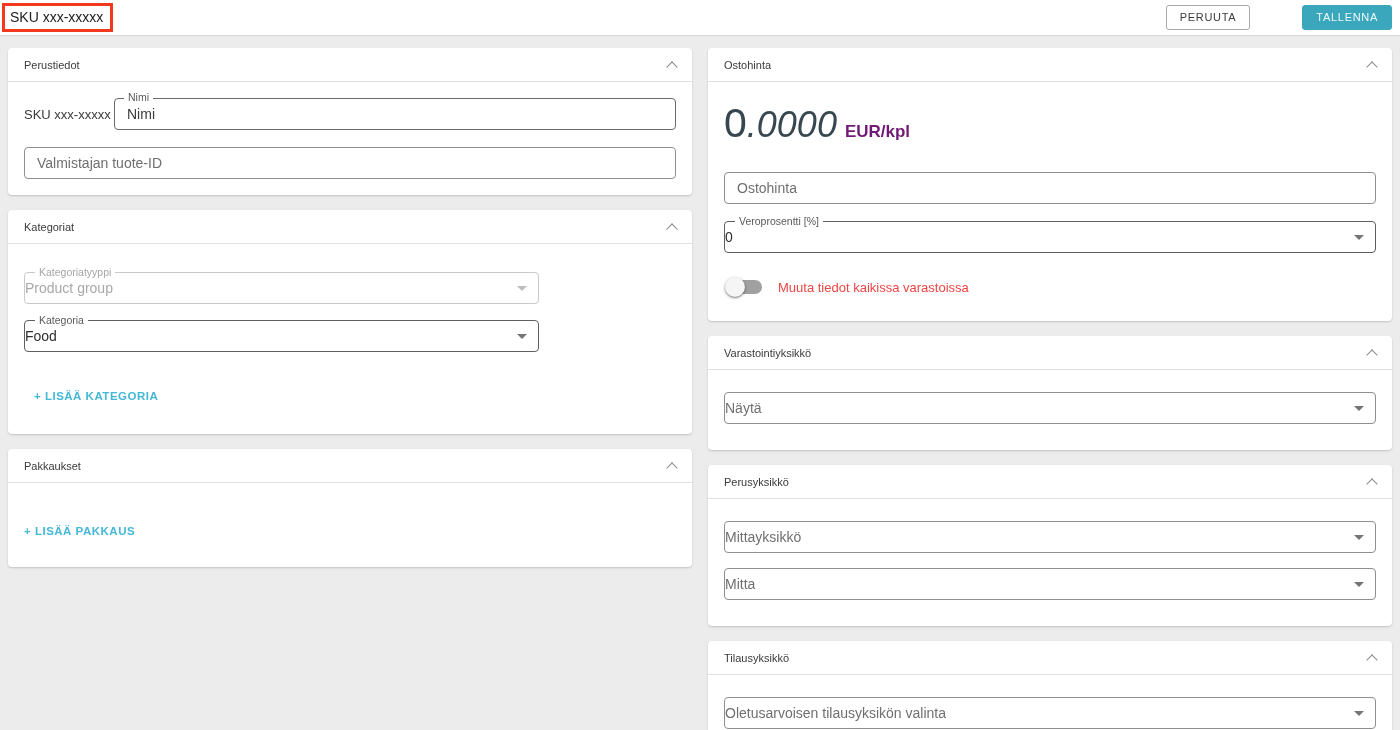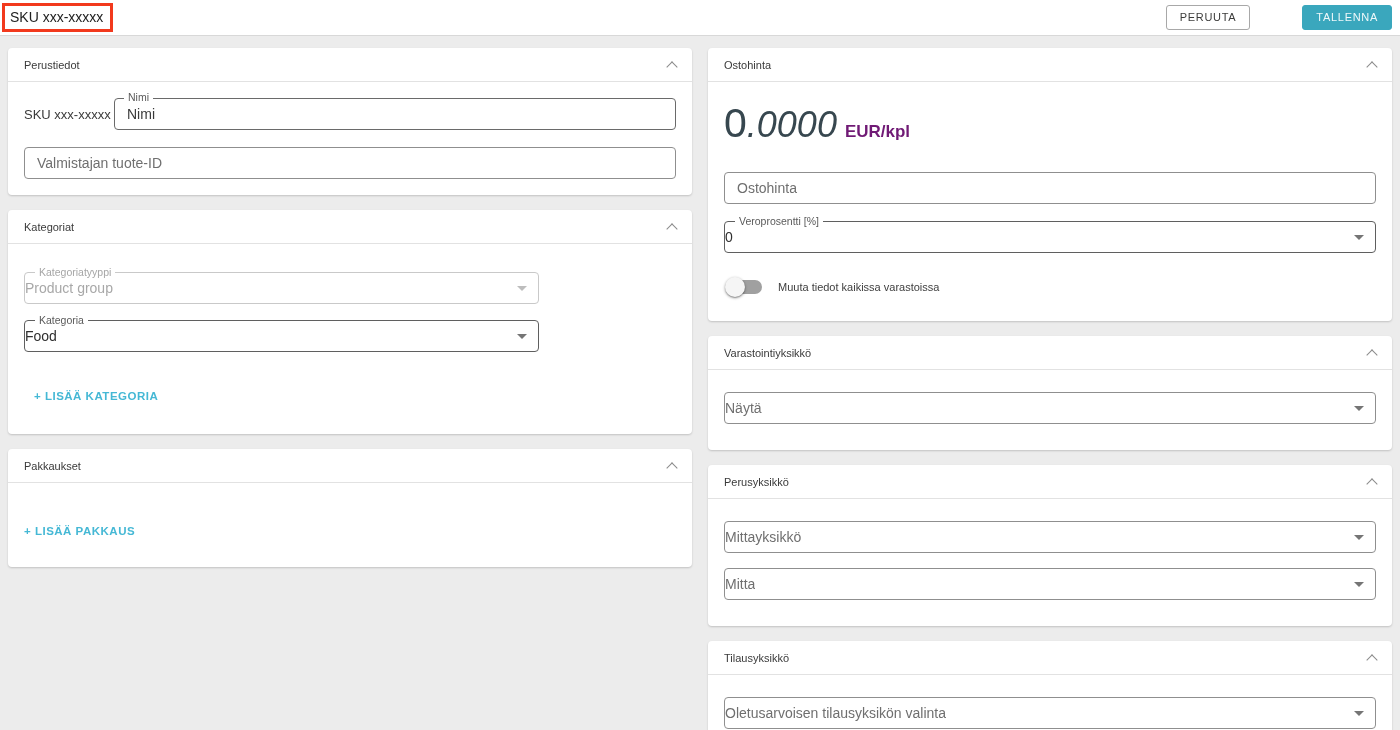--- a/index.html
+++ b/index.html
@@ -109,21 +109,21 @@
   .toggle-row { display: flex; align-items: center; margin-top: 24px; margin-bottom: 6px; }
   .switch {
     position: relative; width: 33px; height: 14px; background: #a0a0a0;
     border-radius: 7px; margin: 3px 16px 3px 5px; cursor: pointer; flex-shrink: 0;
   }
   .switch-knob {
     position: absolute; left: -4px; top: -3px; width: 20px; height: 20px;
     border-radius: 50%; background: #f5f5f5;
     box-shadow: 0 1px 3px rgba(0,0,0,0.4), 0 1px 1px rgba(0,0,0,0.2);
   }
-  .toggle-label { font-size: 11px; color: #404040; }
+  .toggle-label { font-size: 13px; color: #ef4444; }
 
   
   .unit-body { padding: 22px 16px 26px 16px; }
   .unit-body .field-wrap + .field-wrap { margin-top: 15px; }
 </style>
 </head>
 <body>
 
 <div class="topbar">
   <div class="sku-badge">SKU xxx-xxxxx</div>

